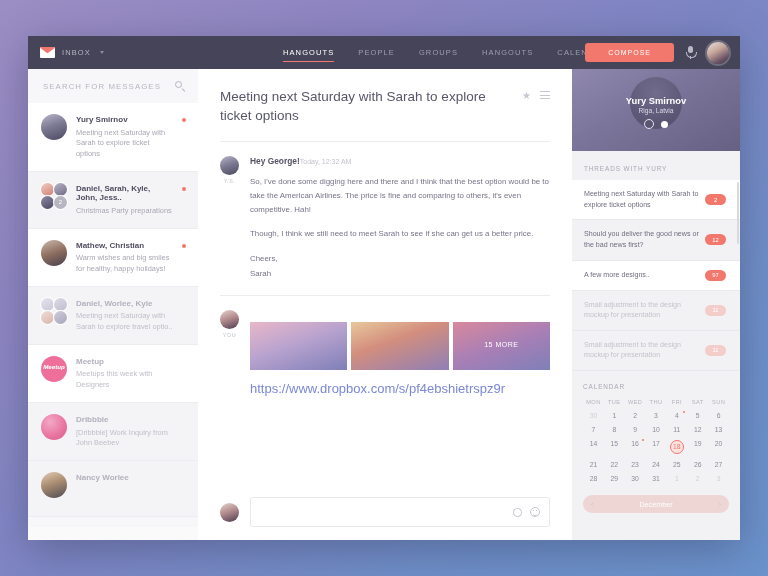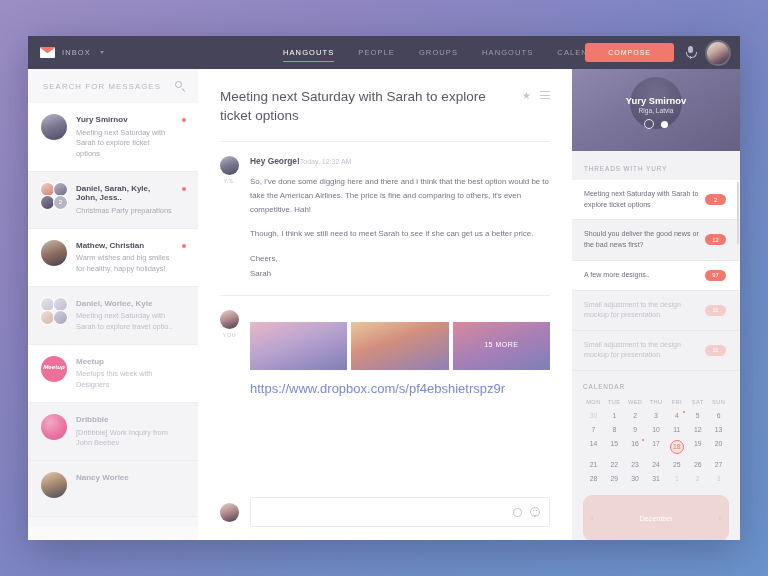--- a/index.html
+++ b/index.html
@@ -215,21 +215,21 @@
   }
   .cal-grid .day.today{
     color:#f2776d;
   }
   .cal-grid .day.today span{
     display:inline-block;width:12px;height:12px;line-height:12px;border-radius:50%;
     border:1px solid #f2776d;background:#fbe3e0;color:#f2776d;
   }
   .monthbar{
     margin:13px 11px 0 11px;height:18px;border-radius:9px;background:#edd6d3;
-    display:flex;align-items:center;justify-content:space-between;padding:14px 8px;cursor:pointer;
+    display:flex;align-items:center;justify-content:space-between;padding:0 8px;cursor:pointer;
   }
   .monthbar .m{color:#fff;font-size:7.2px;flex:1;text-align:center;}
   .monthbar .ar{color:#dfbdb9;font-size:7px;cursor:pointer;}
 </style>
 </head>
 <body>
 
 <div class="desktop">
   <div class="app">
 

